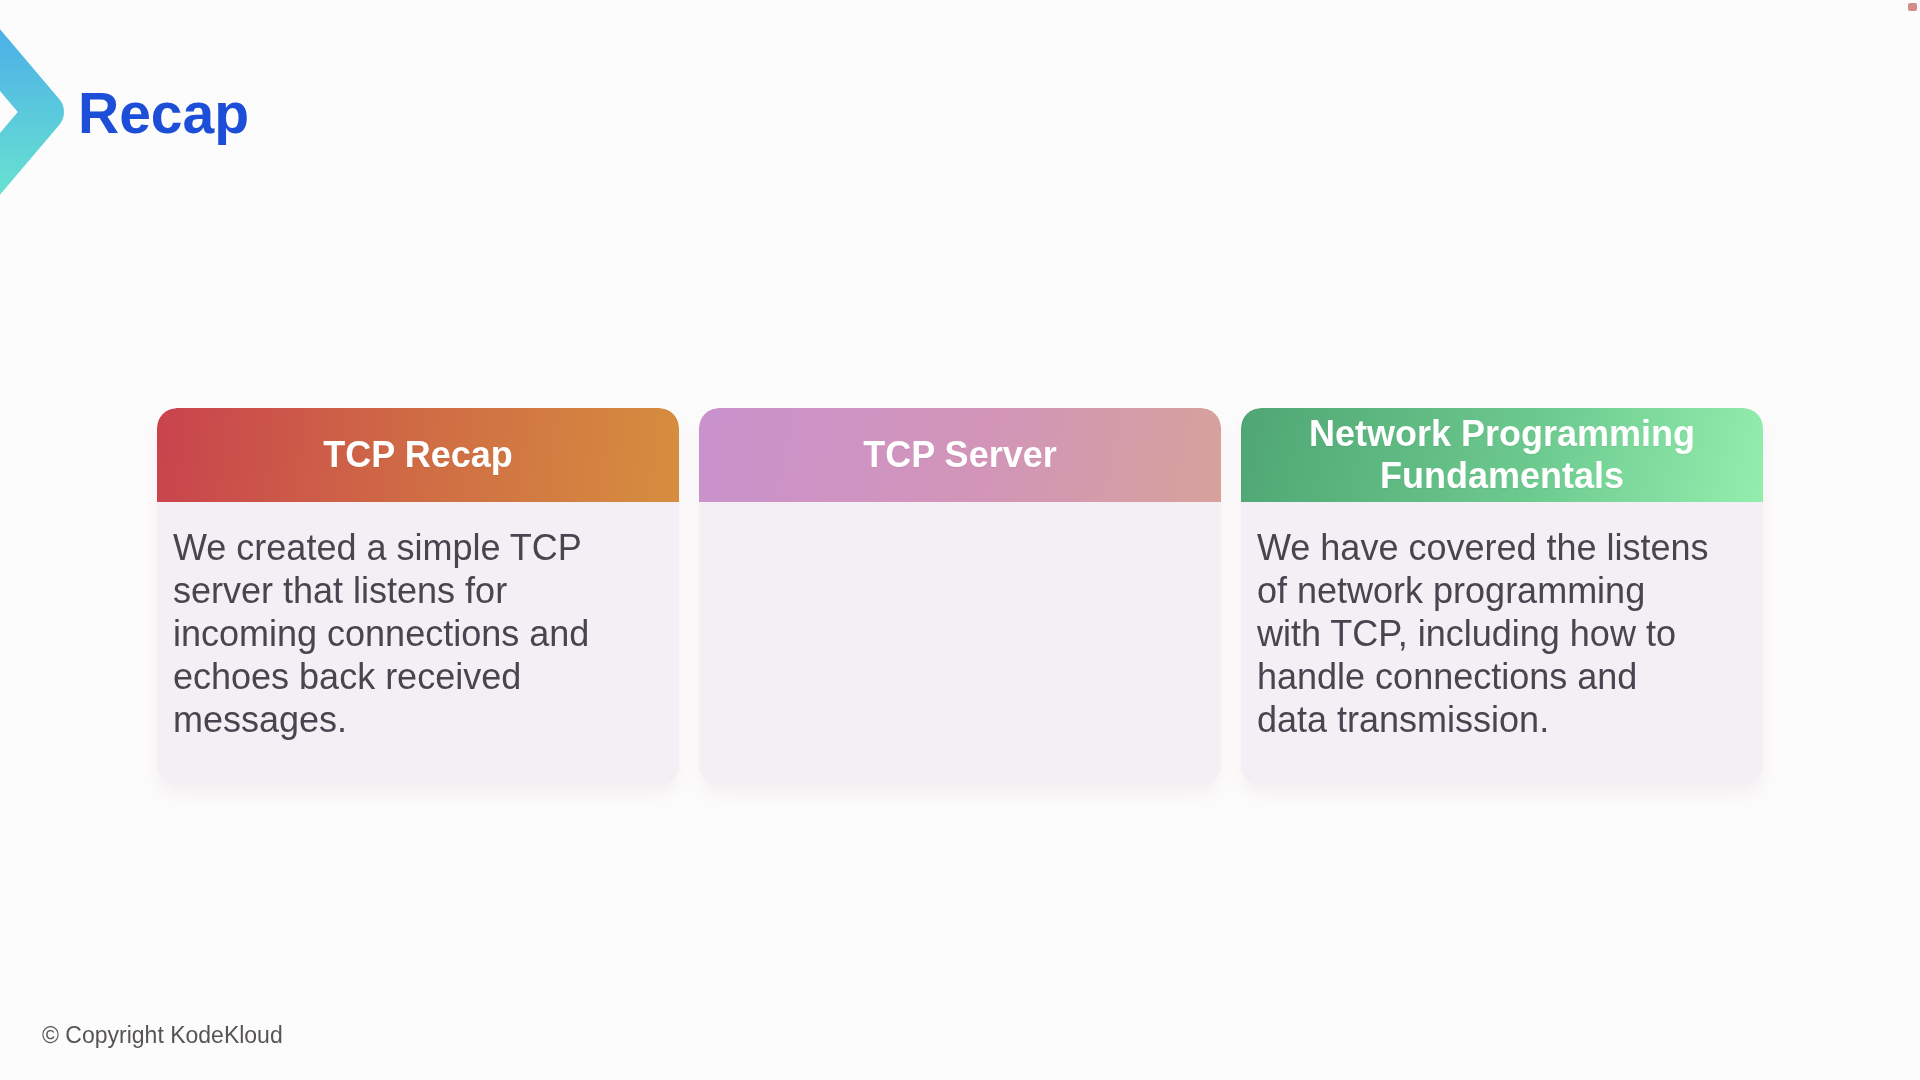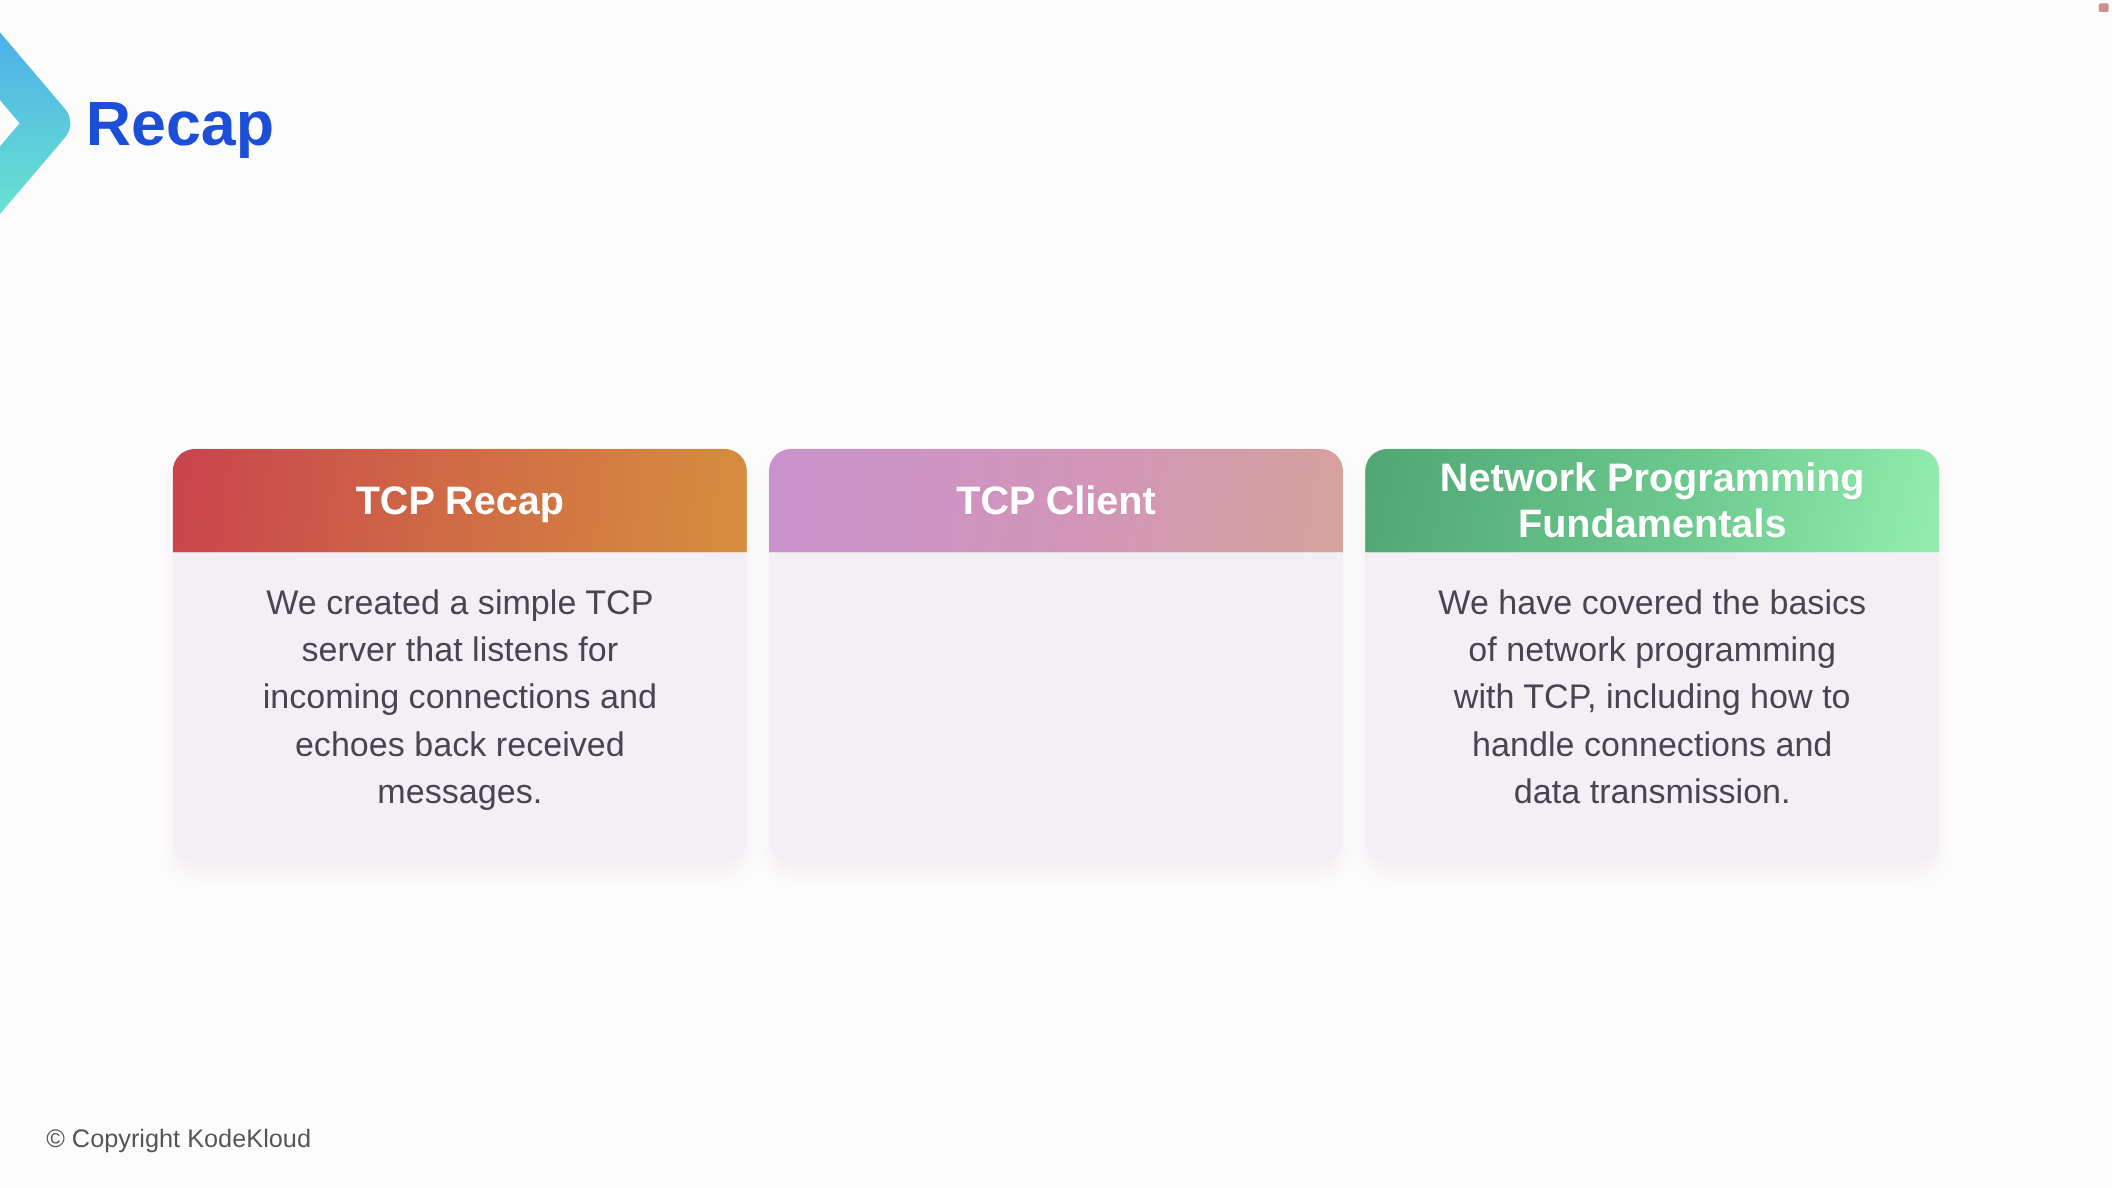--- a/index.html
+++ b/index.html
@@ -73,22 +73,21 @@
     line-height: 42px;
     white-space: pre-line;
     text-shadow: 0 1px 1px rgba(0,0,0,0.06);
   }
   .grad-red    { background: linear-gradient(97deg, #c9434d 0%, #cf6a45 48%, #d68e3e 100%); }
   .grad-purple { background: linear-gradient(100deg, #ca92cd 0%, #d295b8 55%, #d6a29b 100%); }
   .grad-green  { background: linear-gradient(103deg, #4fa673 0%, #6cc98e 55%, #93eeae 100%); }
 
   .card-body {
     padding: 24px 16px 0 16px;
-    text-align: center;
-    font-size: 31px;
+    font-size: 36px;
     line-height: 43px;
     color: #494450;
     white-space: pre-line;
   }
 
   
   .footer {
     position: absolute;
     left: 42px;
     top: 1021px;
@@ -132,27 +131,27 @@
     <div class="card">
       <div class="card-header grad-red">TCP Recap</div>
       <div class="card-body">We created a simple TCP
 server that listens for
 incoming connections and
 echoes back received
 messages.</div>
     </div>
 
     <div class="card">
-      <div class="card-header grad-purple">TCP Client</div>
+      <div class="card-header grad-purple">TCP Server</div>
     </div>
 
     <div class="card">
       <div class="card-header grad-green">Network Programming
 Fundamentals</div>
-      <div class="card-body">We have covered the basics
+      <div class="card-body">We have covered the listens
 of network programming
 with TCP, including how to
 handle connections and
 data transmission.</div>
     </div>
 
   </div>
 
   <div class="footer">© Copyright KodeKloud</div>
 

